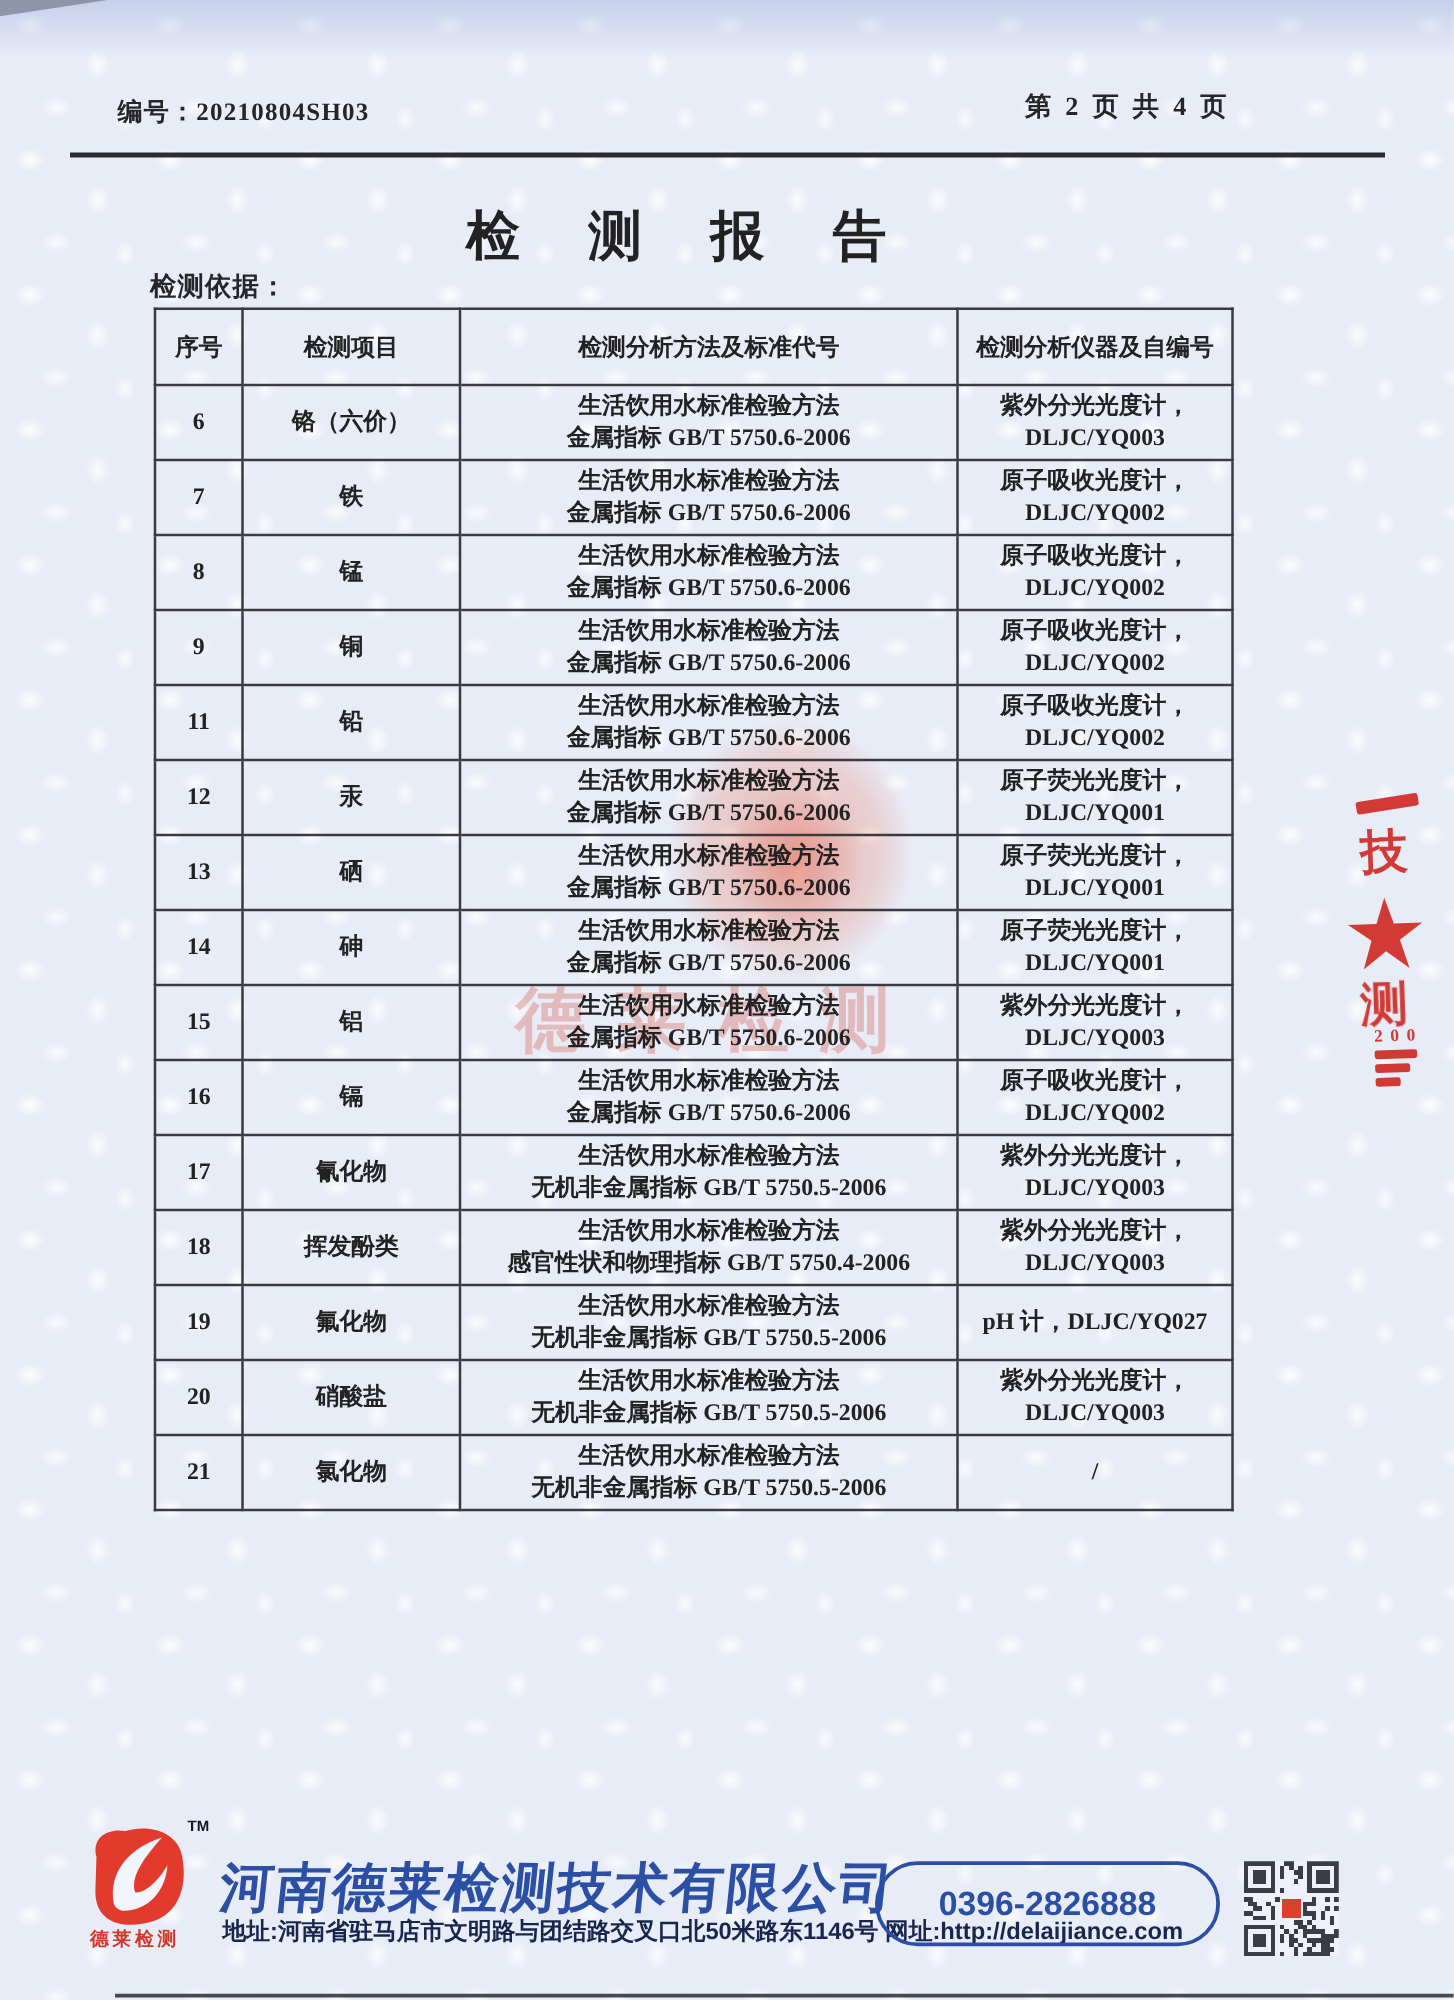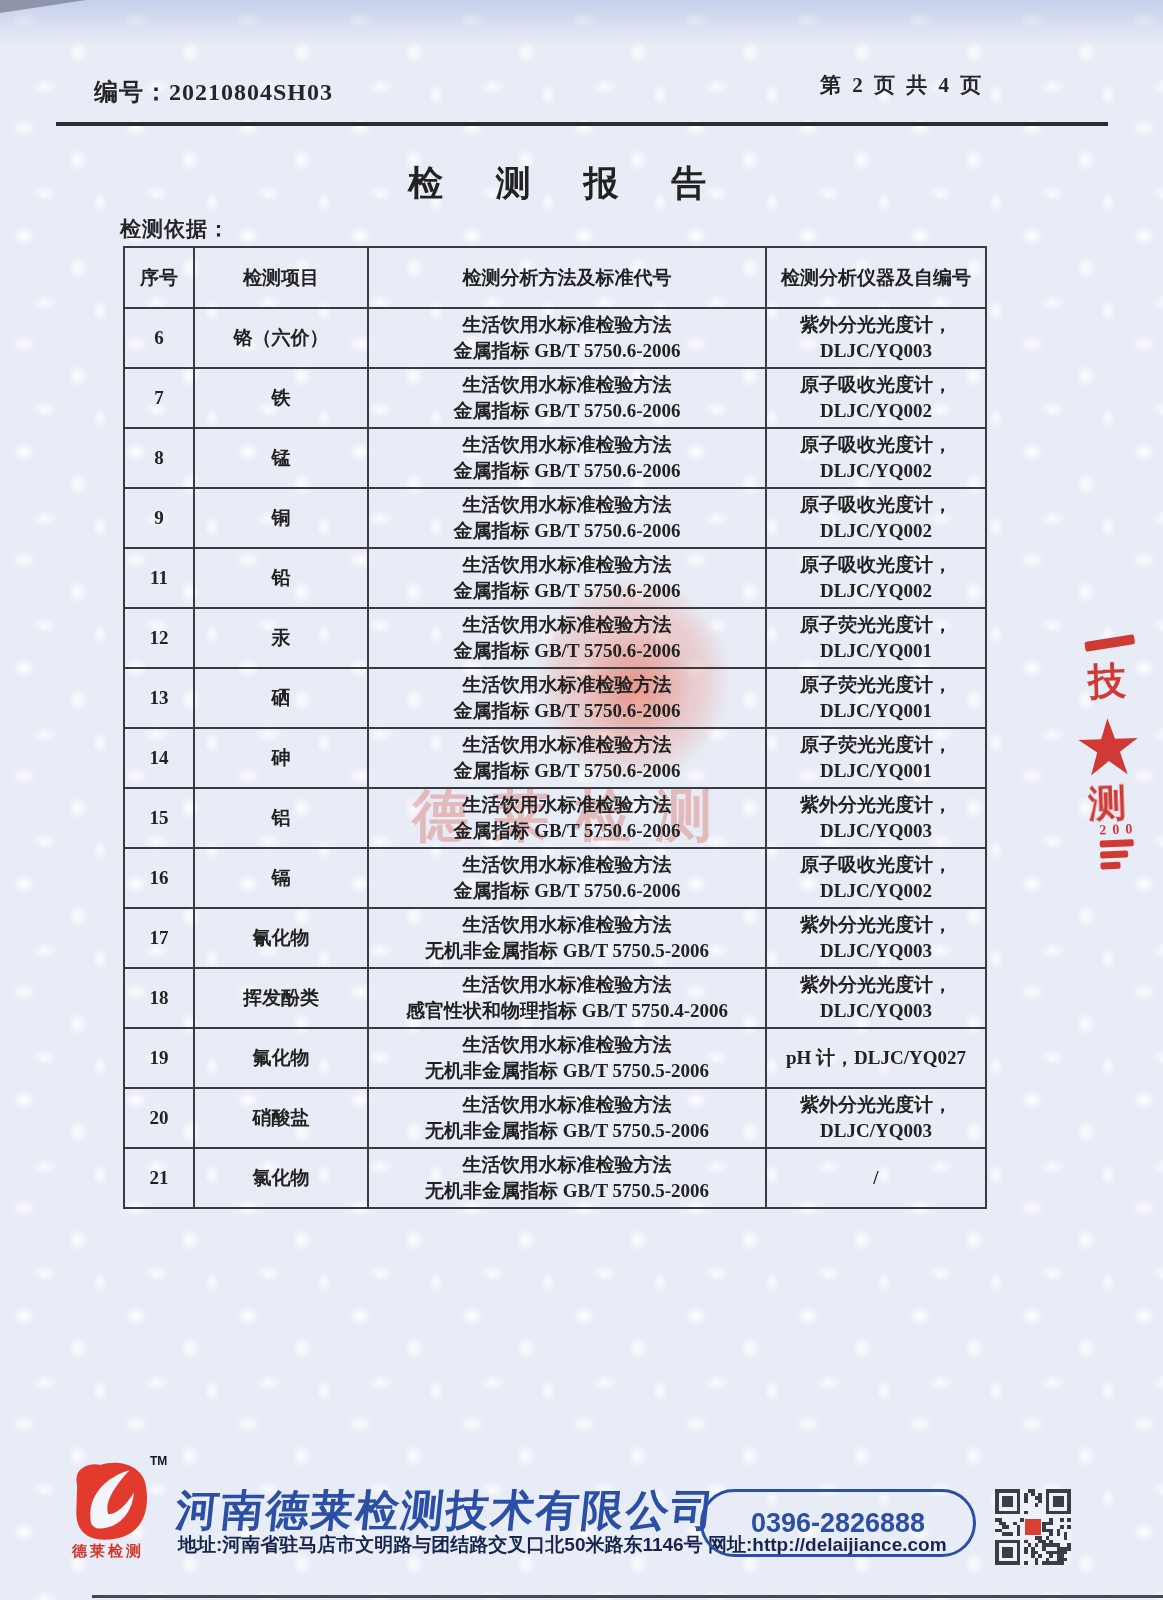--- a/index.html
+++ b/index.html
@@ -21,24 +21,24 @@
       radial-gradient(ellipse 14px 18px at 78px 52px, rgba(255,255,255,.85) 0%, rgba(255,255,255,0) 70%),
       radial-gradient(ellipse 18px 12px at 45px 86px, rgba(255,255,255,.8) 0%, rgba(255,255,255,0) 70%),
       radial-gradient(ellipse 12px 15px at 100px 95px, rgba(255,255,255,.75) 0%, rgba(255,255,255,0) 70%);
     background-size:112px 108px;
   }
   .abs{position:absolute;}
   .top-band{left:0;top:0;width:1163px;height:46px;
     background:linear-gradient(to bottom, rgba(170,184,226,.55), rgba(170,184,226,0));}
   .corner-sliver{left:0;top:0;width:86px;height:13px;background:#80869a;
     clip-path:polygon(0 0,100% 0,0 100%);opacity:.8;}
-  .doc-number{left:94px;top:76px;font-size:24px;font-weight:600;letter-spacing:1px;}
+  .doc-number{left:94px;top:76px;font-size:20px;font-weight:600;letter-spacing:1px;}
   .page-indicator{left:820px;top:71px;font-size:21px;font-weight:700;letter-spacing:3px;}
   .header-rule{left:56px;top:122px;width:1052px;height:4px;background:#2b2b31;}
-  .report-title{left:16px;top:160px;width:1104px;text-align:center;font-size:35px;
+  .report-title{left:0;top:160px;width:1104px;text-align:center;font-size:43px;
     font-weight:700;letter-spacing:22px;color:#222;}
   .section-label{left:120px;top:215px;font-size:21px;font-weight:700;letter-spacing:1px;}
 
   
   .wm-blob{left:505px;top:545px;width:255px;height:270px;pointer-events:none;
     background:radial-gradient(closest-side, rgba(232,105,78,.40), rgba(232,105,78,.22) 55%, rgba(232,105,78,0) 78%);}
   .wm-blob2{left:560px;top:610px;width:150px;height:160px;pointer-events:none;
     background:radial-gradient(closest-side, rgba(226,85,60,.35), rgba(226,85,60,0) 75%);}
   .wm-text{left:412px;top:778px;font-size:57px;font-weight:700;letter-spacing:24px;
     color:rgba(216,92,72,.34);pointer-events:none;white-space:nowrap;}

